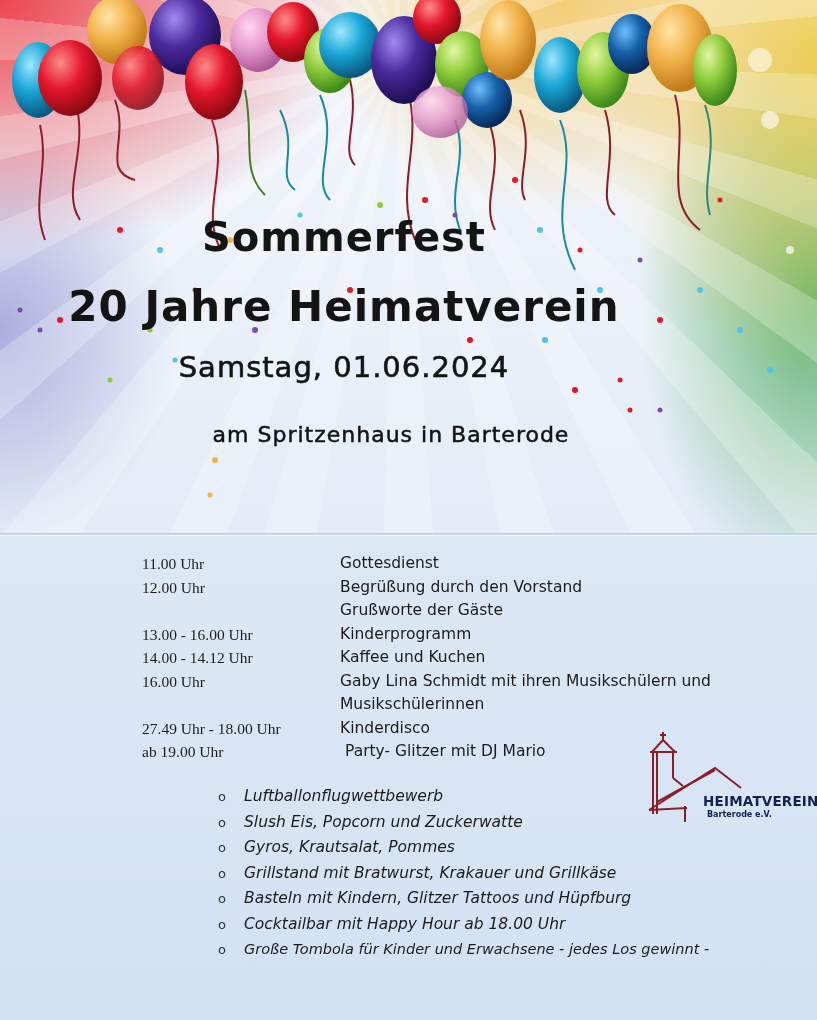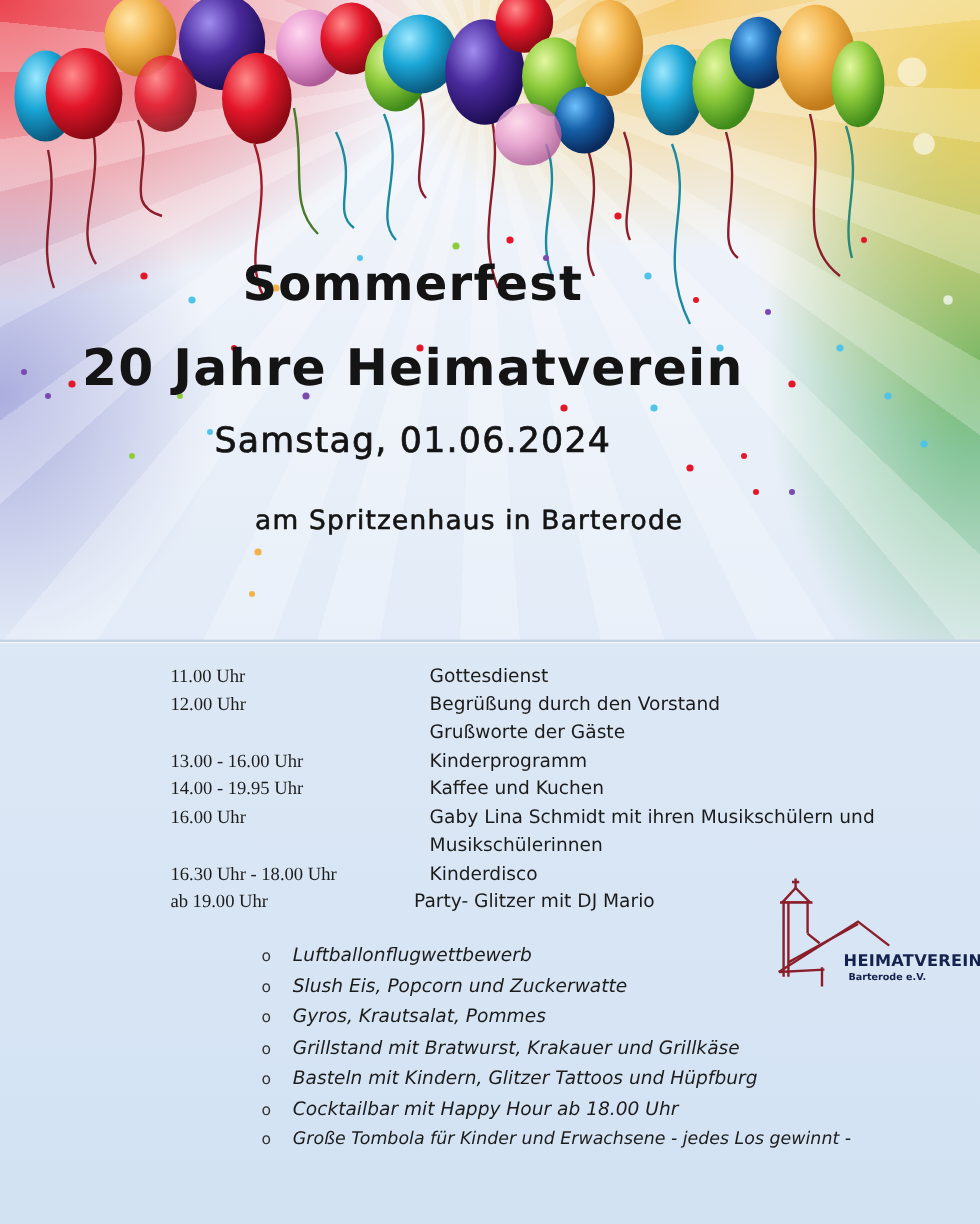--- a/index.html
+++ b/index.html
@@ -21,21 +21,21 @@
   svg.balloons{position:absolute;left:0;top:0;}
   .title{position:absolute;left:0;width:688px;text-align:center;
     font-family:"DejaVu Sans",sans-serif;font-weight:bold;color:#141414;letter-spacing:1px;}
   .t1{top:214px;font-size:40px;}
   .t2{top:282px;font-size:42px;}
   .t3{top:350px;font-size:29px;font-weight:normal;-webkit-text-stroke:0.6px #141414;}
   .t4{top:422px;font-size:22px;font-weight:normal;padding-left:47px;-webkit-text-stroke:0.5px #141414;}
   .schedule{position:absolute;left:142px;top:552px;width:600px;font-size:15.5px;color:#1c1c1c;}
   .row{position:relative;height:23.5px;line-height:23.5px;}
   .row .time{position:absolute;left:0;white-space:nowrap;font-family:Liberation Serif, serif;}
-  .row .event{position:absolute;left:216px;white-space:nowrap;}
+  .row .event{position:absolute;left:198px;white-space:nowrap;}
   .extras{position:absolute;left:218px;top:784px;font-size:15.5px;font-style:italic;color:#1c1c1c;}
   .extras .item{height:25.5px;line-height:25.5px;white-space:nowrap;}
   .extras .bullet{display:inline-block;width:26px;font-style:normal;font-size:13px;color:#333;}
   .logo{position:absolute;left:645px;top:730px;width:160px;height:95px;}
   .logo .name{position:absolute;left:58px;top:63px;font-size:13.5px;font-weight:bold;color:#16224e;letter-spacing:0.2px;}
   .logo .sub{position:absolute;left:62px;top:80px;font-size:8px;font-weight:bold;color:#16224e;}
 </style>
 </head>
 <body>
 
@@ -183,33 +183,33 @@
       </div>
     <div class="row">
         <span class="time"></span>
         <span class="event">Grußworte der Gäste</span>
       </div>
     <div class="row">
         <span class="time">13.00 - 16.00 Uhr</span>
         <span class="event">Kinderprogramm</span>
       </div>
     <div class="row">
-        <span class="time">14.00 - 19.95 Uhr</span>
+        <span class="time">14.00 - 14.12 Uhr</span>
         <span class="event">Kaffee und Kuchen</span>
       </div>
     <div class="row">
         <span class="time">16.00 Uhr</span>
         <span class="event">Gaby Lina Schmidt mit ihren Musikschülern und</span>
       </div>
     <div class="row">
         <span class="time"></span>
         <span class="event">Musikschülerinnen</span>
       </div>
     <div class="row">
-        <span class="time">16.30 Uhr - 18.00 Uhr</span>
+        <span class="time">27.49 Uhr - 18.00 Uhr</span>
         <span class="event">Kinderdisco</span>
       </div>
     <div class="row">
         <span class="time">ab 19.00 Uhr</span>
         <span class="event" style="left:203px">Party- Glitzer mit DJ Mario</span>
       </div>
   </div>
 
   <div class="extras">
     <div class="item"><span class="bullet">o</span><span>Luftballonflugwettbewerb</span></div>

